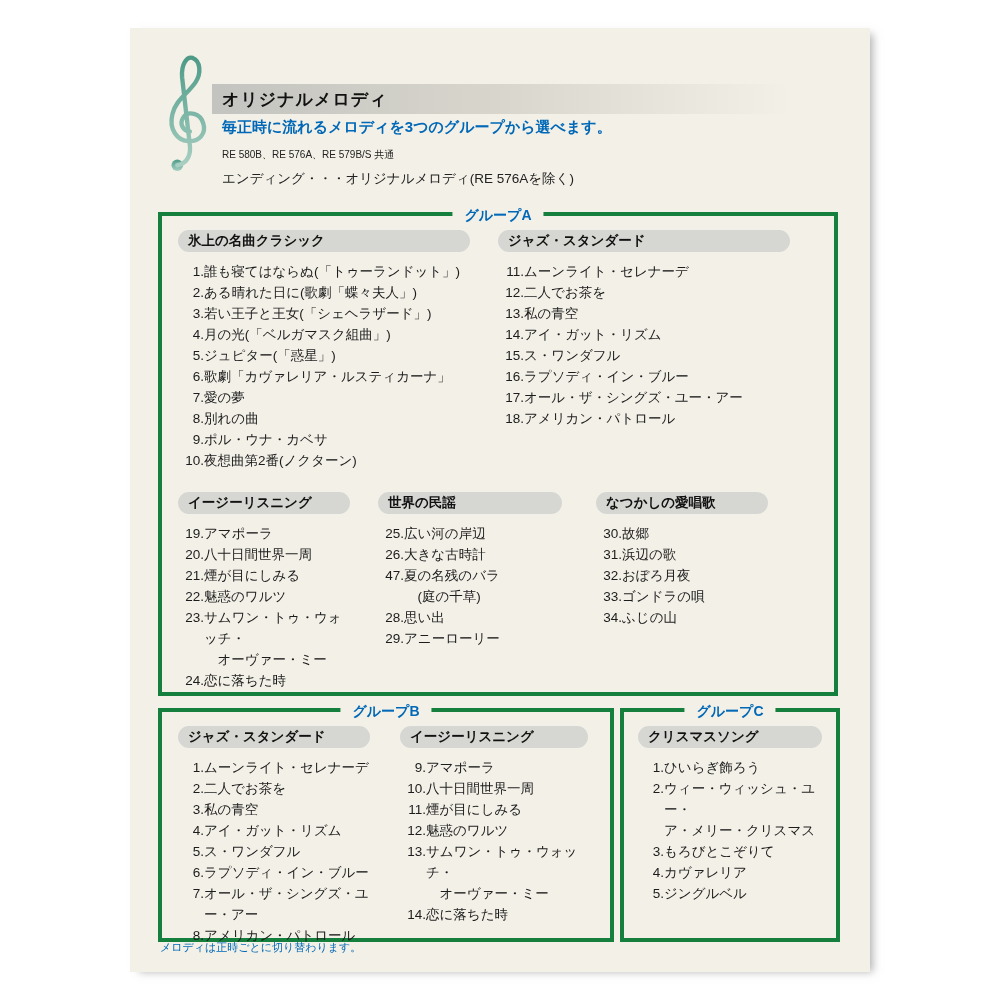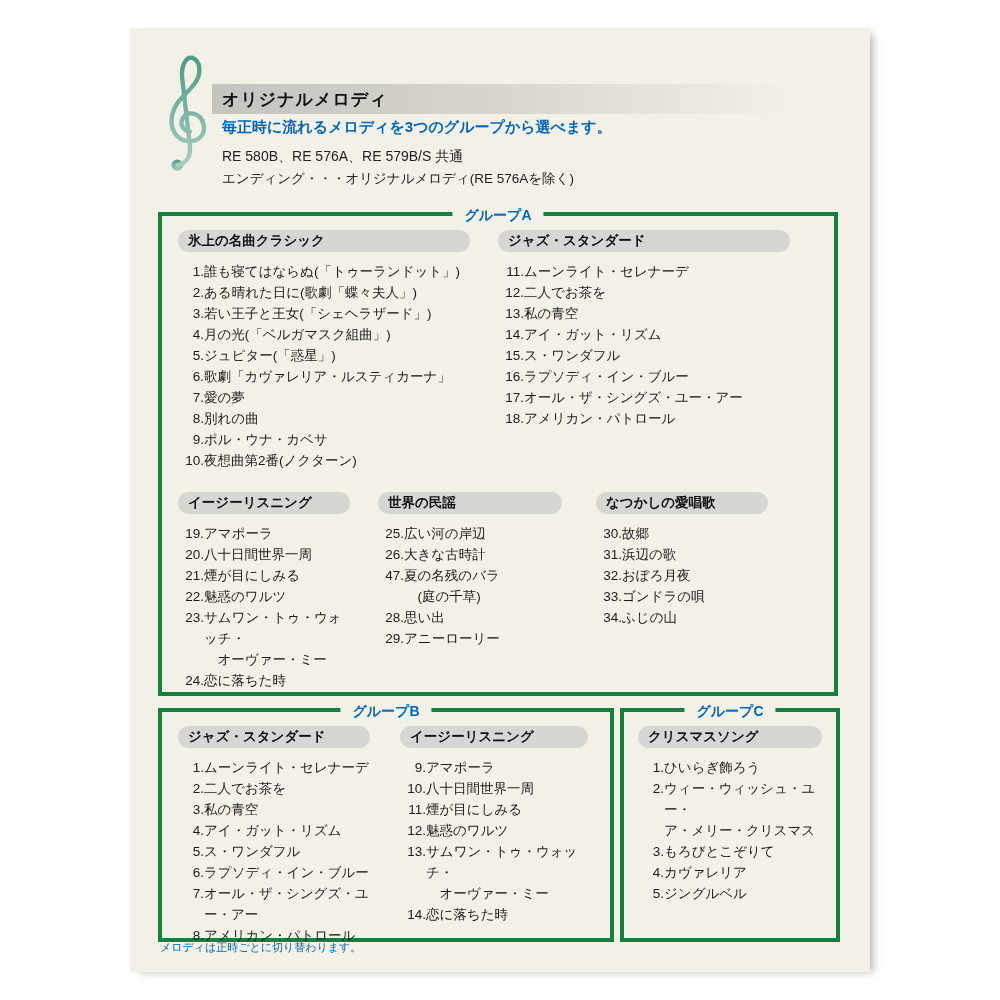--- a/index.html
+++ b/index.html
@@ -6,21 +6,21 @@
   .canvas{position:relative;width:1000px;height:1000px;background:#ffffff;overflow:hidden;
           font-family:"Liberation Sans","DejaVu Sans",sans-serif;color:#1c1c1c;}
   .page{position:absolute;left:130px;top:28px;width:740px;height:944px;background:#f2f0e7;
         box-shadow:6px 3px 8px -3px rgba(110,110,110,.5);}
   
   .clef{position:absolute;left:26px;top:20px;width:58px;height:132px;}
   .title-bar{position:absolute;left:82px;top:56px;width:628px;height:30px;
              background:linear-gradient(to right,#c3c3c0 0%,#d8d6cc 45%,#f2f0e7 92%);}
   .page-title{position:absolute;left:10px;top:4px;font-size:17px;font-weight:bold;color:#111;letter-spacing:1px;}
   .lead{position:absolute;left:92px;top:90px;font-size:15px;font-weight:bold;color:#0068b7;}
-  .models{position:absolute;left:92px;top:120px;font-size:14px;color:#222;}
+  .models{position:absolute;left:92px;top:120px;font-size:10px;color:#222;}
   .ending{position:absolute;left:92px;top:142px;font-size:13.5px;color:#222;}
   
   .group-box{position:absolute;border:4px solid #15803d;background:transparent;}
   .box-a{left:28px;top:184px;width:672px;height:476px;}
   .box-b{left:28px;top:680px;width:448px;height:226px;}
   .box-c{left:490px;top:680px;width:212px;height:226px;}
   .group-label{position:absolute;top:-11px;left:50%;transform:translateX(-50%);
                background:#f2f0e7;padding:0 12px;color:#0068b7;font-weight:bold;
                font-size:14px;line-height:20px;white-space:nowrap;}
   .col{position:absolute;}

